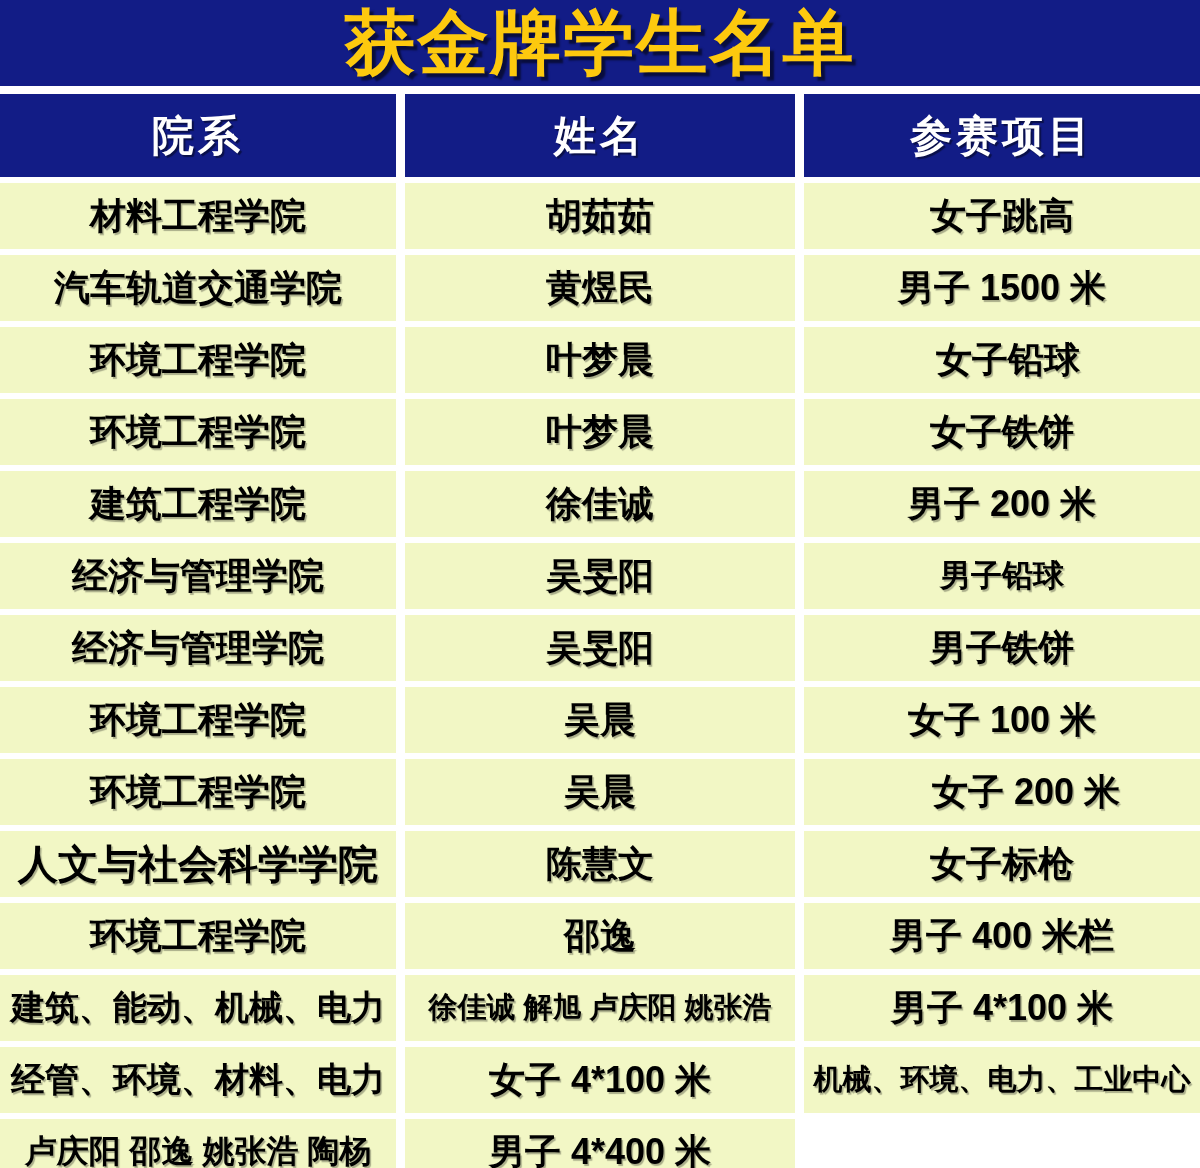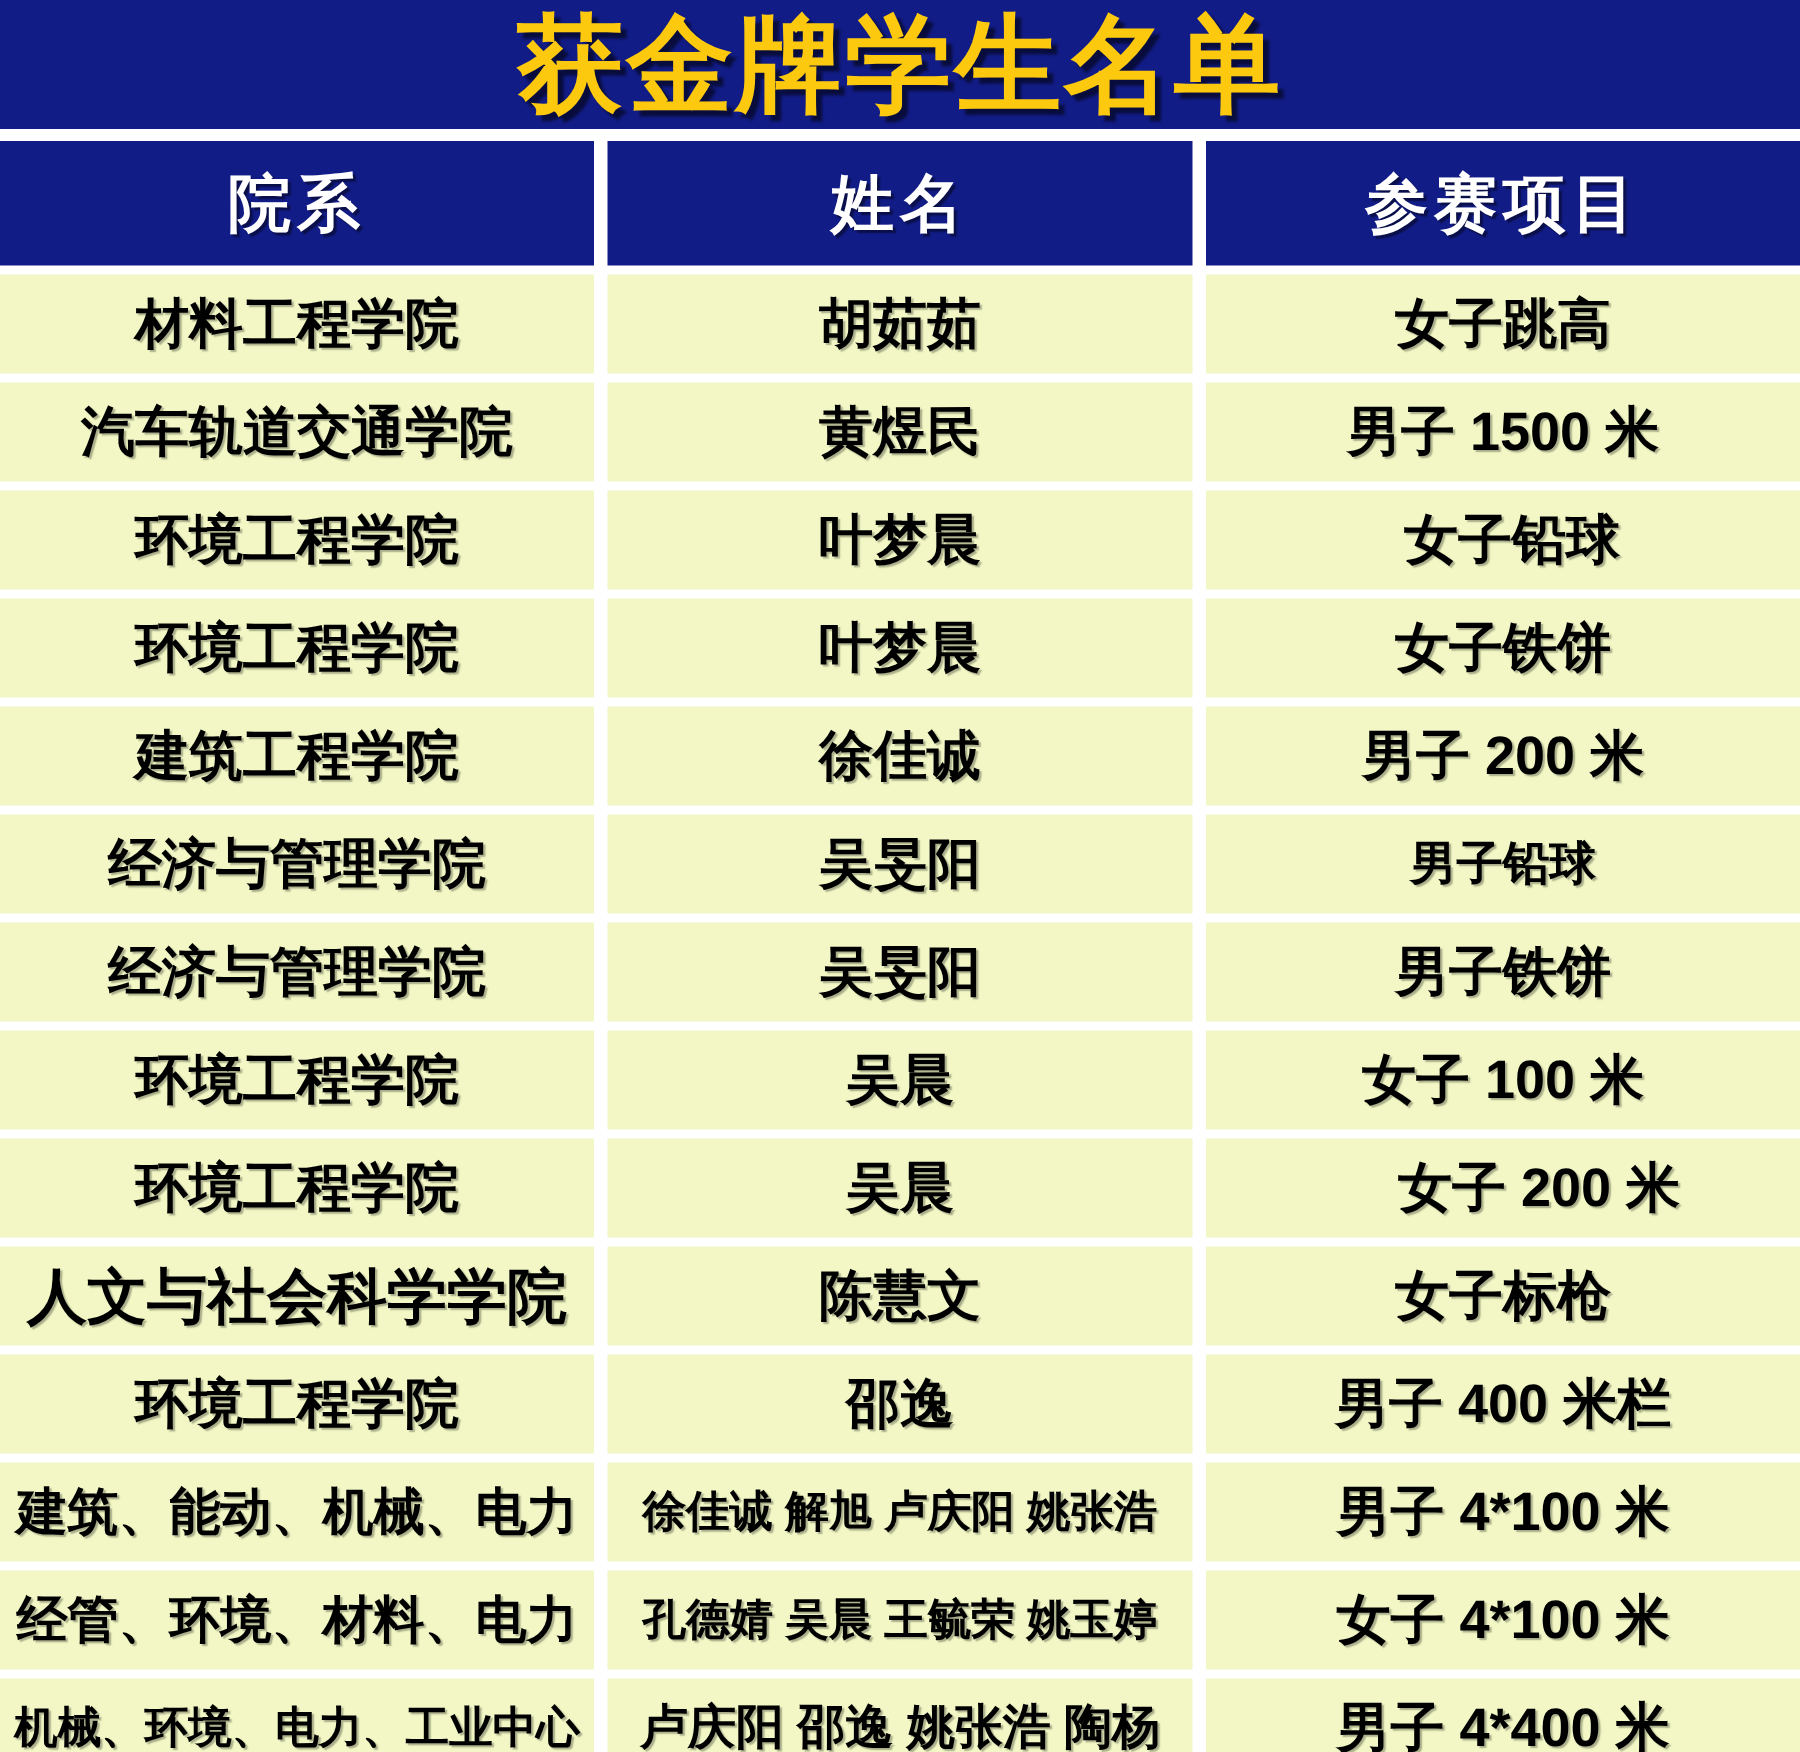--- a/index.html
+++ b/index.html
@@ -106,19 +106,18 @@
       <div class="cell td" style="font-size: 40px;">人文与社会科学学院</div>
       <div class="cell td" style="font-size: 36px;">陈慧文</div>
       <div class="cell td" style="font-size: 36px;">女子标枪</div>
       <div class="cell td" style="font-size: 36px;">环境工程学院</div>
       <div class="cell td" style="font-size: 36px;">邵逸</div>
       <div class="cell td" style="font-size: 36px;">男子 400 米栏</div>
       <div class="cell td" style="font-size: 34px;">建筑、能动、机械、电力</div>
       <div class="cell td" style="font-size: 29px; text-align: right;">徐佳诚 解旭 卢庆阳 姚张浩</div>
       <div class="cell td" style="font-size: 36px;">男子 4*100 米</div>
       <div class="cell td" style="font-size: 34px;">经管、环境、材料、电力</div>
-      <div class="cell td" style="font-size: 29px;">孔德婧 吴晨 王毓荣 姚玉婷</div>
       <div class="cell td" style="font-size: 36px;">女子 4*100 米</div>
       <div class="cell td" style="font-size: 29px;">机械、环境、电力、工业中心</div>
       <div class="cell td" style="font-size: 32px;">卢庆阳 邵逸 姚张浩 陶杨</div>
       <div class="cell td" style="font-size: 36px;">男子 4*400 米</div>
     </div>
 </div>
 
 </body></html>

